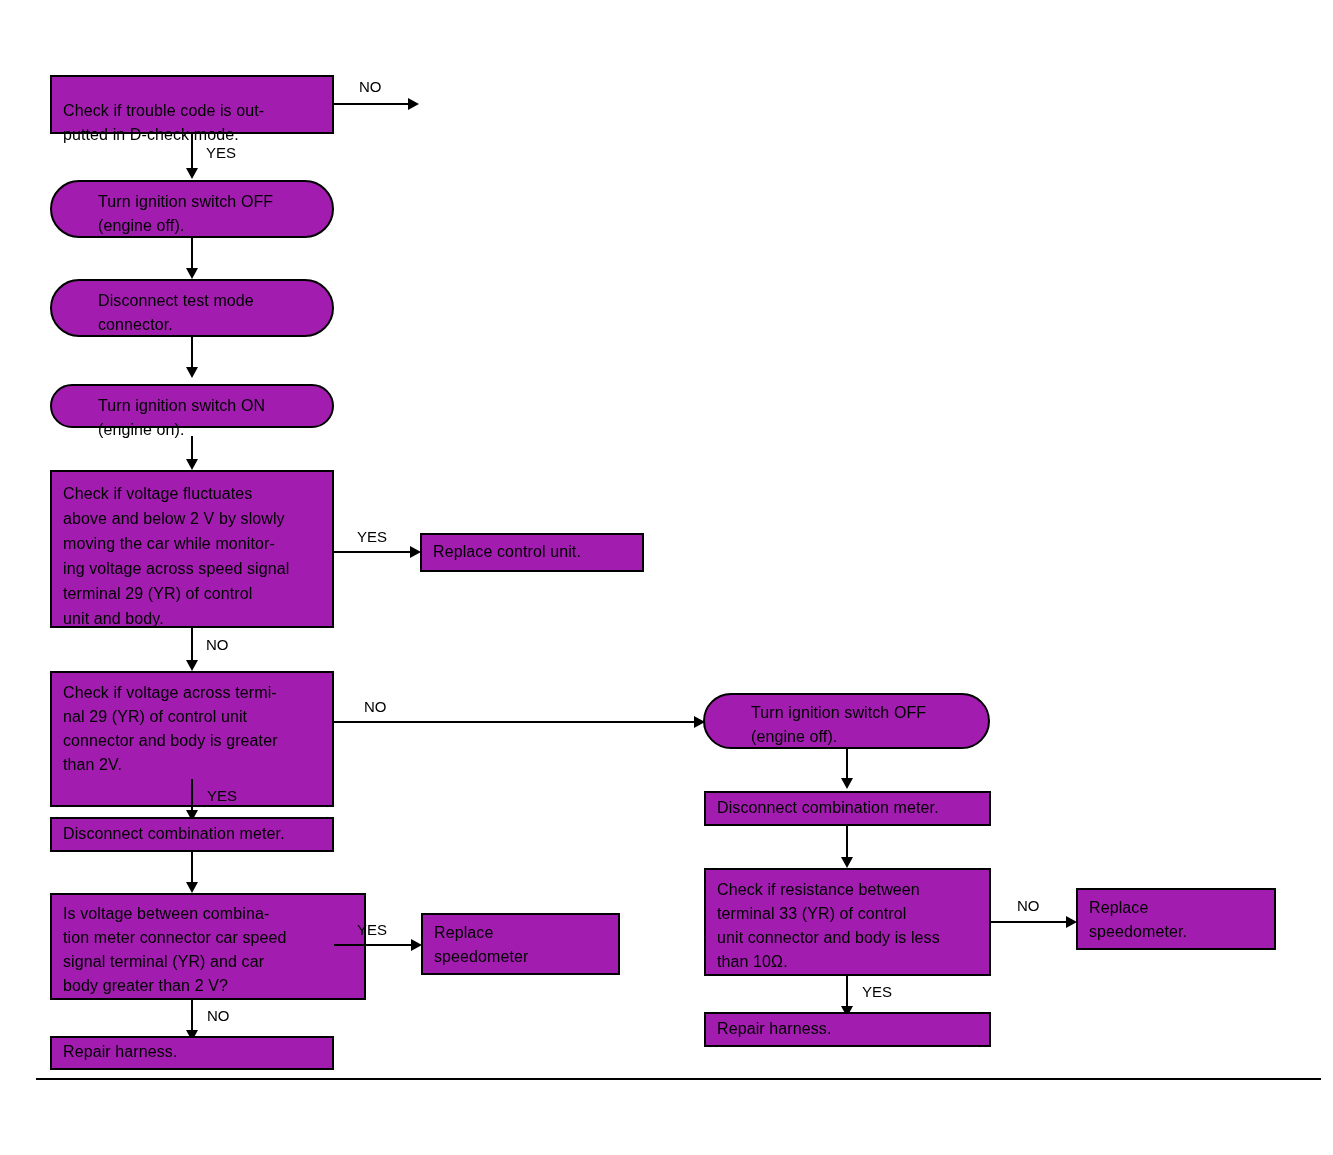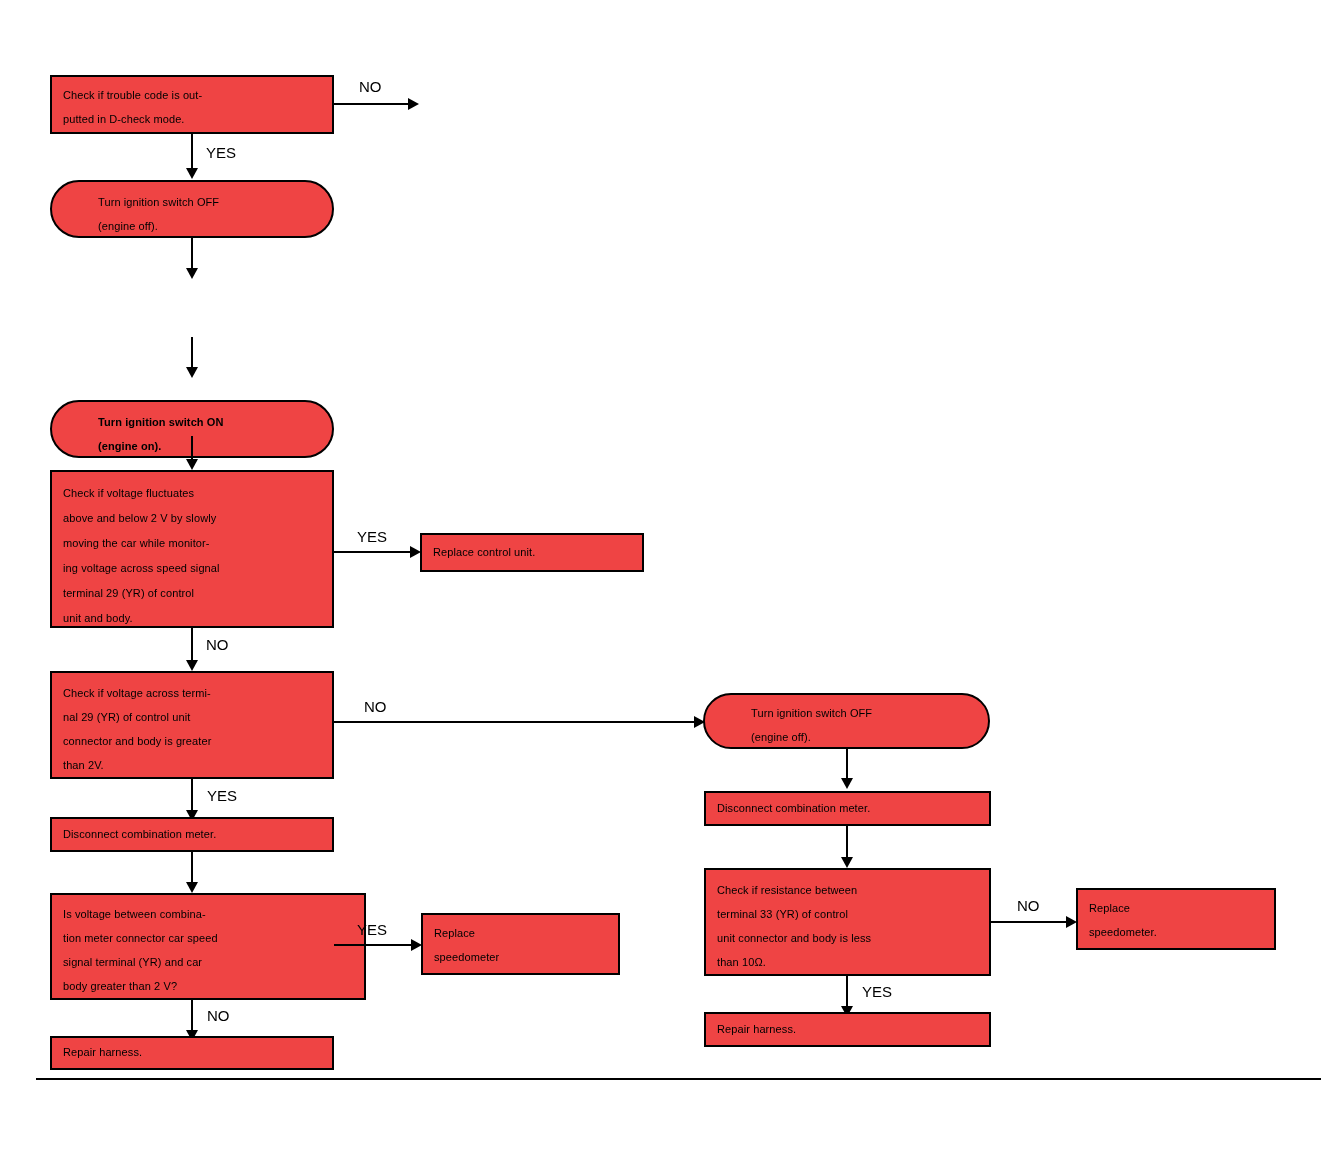--- a/index.html
+++ b/index.html
@@ -15,26 +15,26 @@
     background: #ffffff;
     font-family: "Liberation Sans", sans-serif;
     overflow: hidden;
   }
 
   
   .node {
     position: absolute;
     box-sizing: border-box;
     border: 2px solid #000000;
-    background: #ef4444;
+    background: #a21caf;
     color: #000000;
-    font-size: 11px;
+    font-size: 16px;
     line-height: 24px;
     letter-spacing: 0.1px;
-    padding: 6px 9px 6px 11px;
+    padding: 22px 9px 6px 11px;
     white-space: pre-line;
     display: block;
   }
   .node.process { border-radius: 0; }
   .node.stadium {
     border-radius: 36px;
     padding-left: 46px;
     padding-top: 8px;
   }
 
@@ -99,25 +99,27 @@
   <div class="vline" style="left:191px; top:134px; height:37px;"></div>
   <div class="arrow-down" style="left:186px; top:168px;"></div>
   <div class="edge-label" style="left:206px; top:144px;">YES</div>
 
   <div class="node stadium" style="left:50px; top:180px; width:284px; height:58px;">Turn ignition switch OFF
 (engine off).</div>
 
   <div class="vline" style="left:191px; top:238px; height:37px;"></div>
   <div class="arrow-down" style="left:186px; top:268px;"></div>
 
+  <div class="node stadium" style="left:50px; top:279px; width:284px; height:58px;">Disconnect test mode
+connector.</div>
 
   <div class="vline" style="left:191px; top:337px; height:37px;"></div>
   <div class="arrow-down" style="left:186px; top:367px;"></div>
 
-  <div class="node stadium" style="left:50px; top:400px; width:284px; height:58px;font-weight:bold;">Turn ignition switch ON
+  <div class="node stadium" style="left:50px; top:384px; width:284px; height:44px;">Turn ignition switch ON
 (engine on).</div>
 
   <div class="vline" style="left:191px; top:436px; height:28px;"></div>
   <div class="arrow-down" style="left:186px; top:459px;"></div>
 
   <div class="node process" style="left:50px; top:470px; width:284px; height:158px; line-height:25px; padding-top:9px;">Check if voltage fluctuates
 above and below 2 V by slowly
 moving the car while monitor-
 ing voltage across speed signal
 terminal 29 (YR) of control
@@ -126,21 +128,21 @@
   <div class="hline" style="left:334px; top:551px; width:78px;"></div>
   <div class="arrow-right" style="left:410px; top:546px;"></div>
   <div class="edge-label" style="left:357px; top:528px;">YES</div>
 
   <div class="node process" style="left:420px; top:533px; width:224px; height:39px; padding-top:5px;">Replace control unit.</div>
 
   <div class="vline" style="left:191px; top:628px; height:38px;"></div>
   <div class="arrow-down" style="left:186px; top:660px;"></div>
   <div class="edge-label" style="left:206px; top:636px;">NO</div>
 
-  <div class="node process" style="left:50px; top:671px; width:284px; height:108px; padding-top:8px;">Check if voltage across termi-
+  <div class="node process" style="left:50px; top:671px; width:284px; height:136px; padding-top:8px;">Check if voltage across termi-
 nal 29 (YR) of control unit
 connector and body is greater
 than 2V.</div>
 
   <div class="hline" style="left:334px; top:721px; width:370px;"></div>
   <div class="arrow-right" style="left:694px; top:716px;"></div>
   <div class="edge-label" style="left:364px; top:698px;">NO</div>
 
   <div class="vline" style="left:191px; top:779px; height:36px;"></div>
   <div class="arrow-down" style="left:186px; top:810px;"></div>

